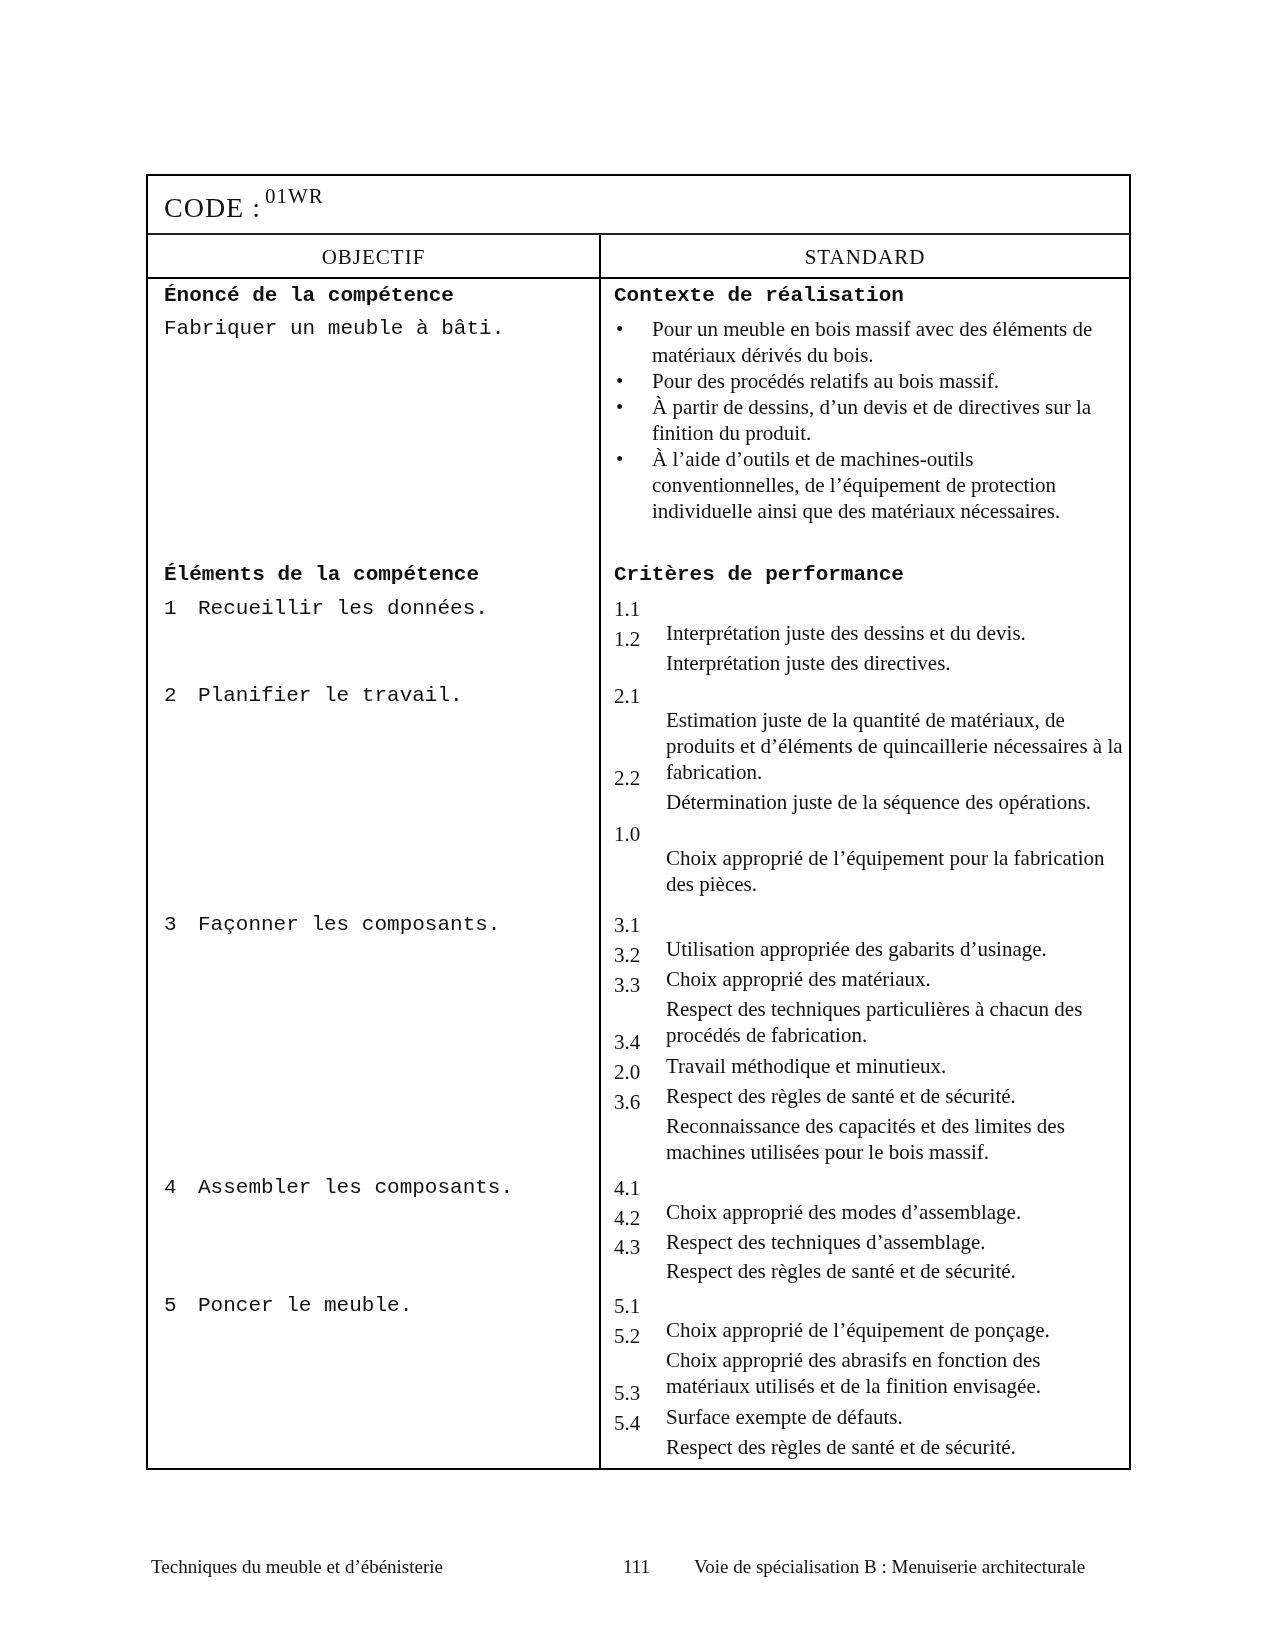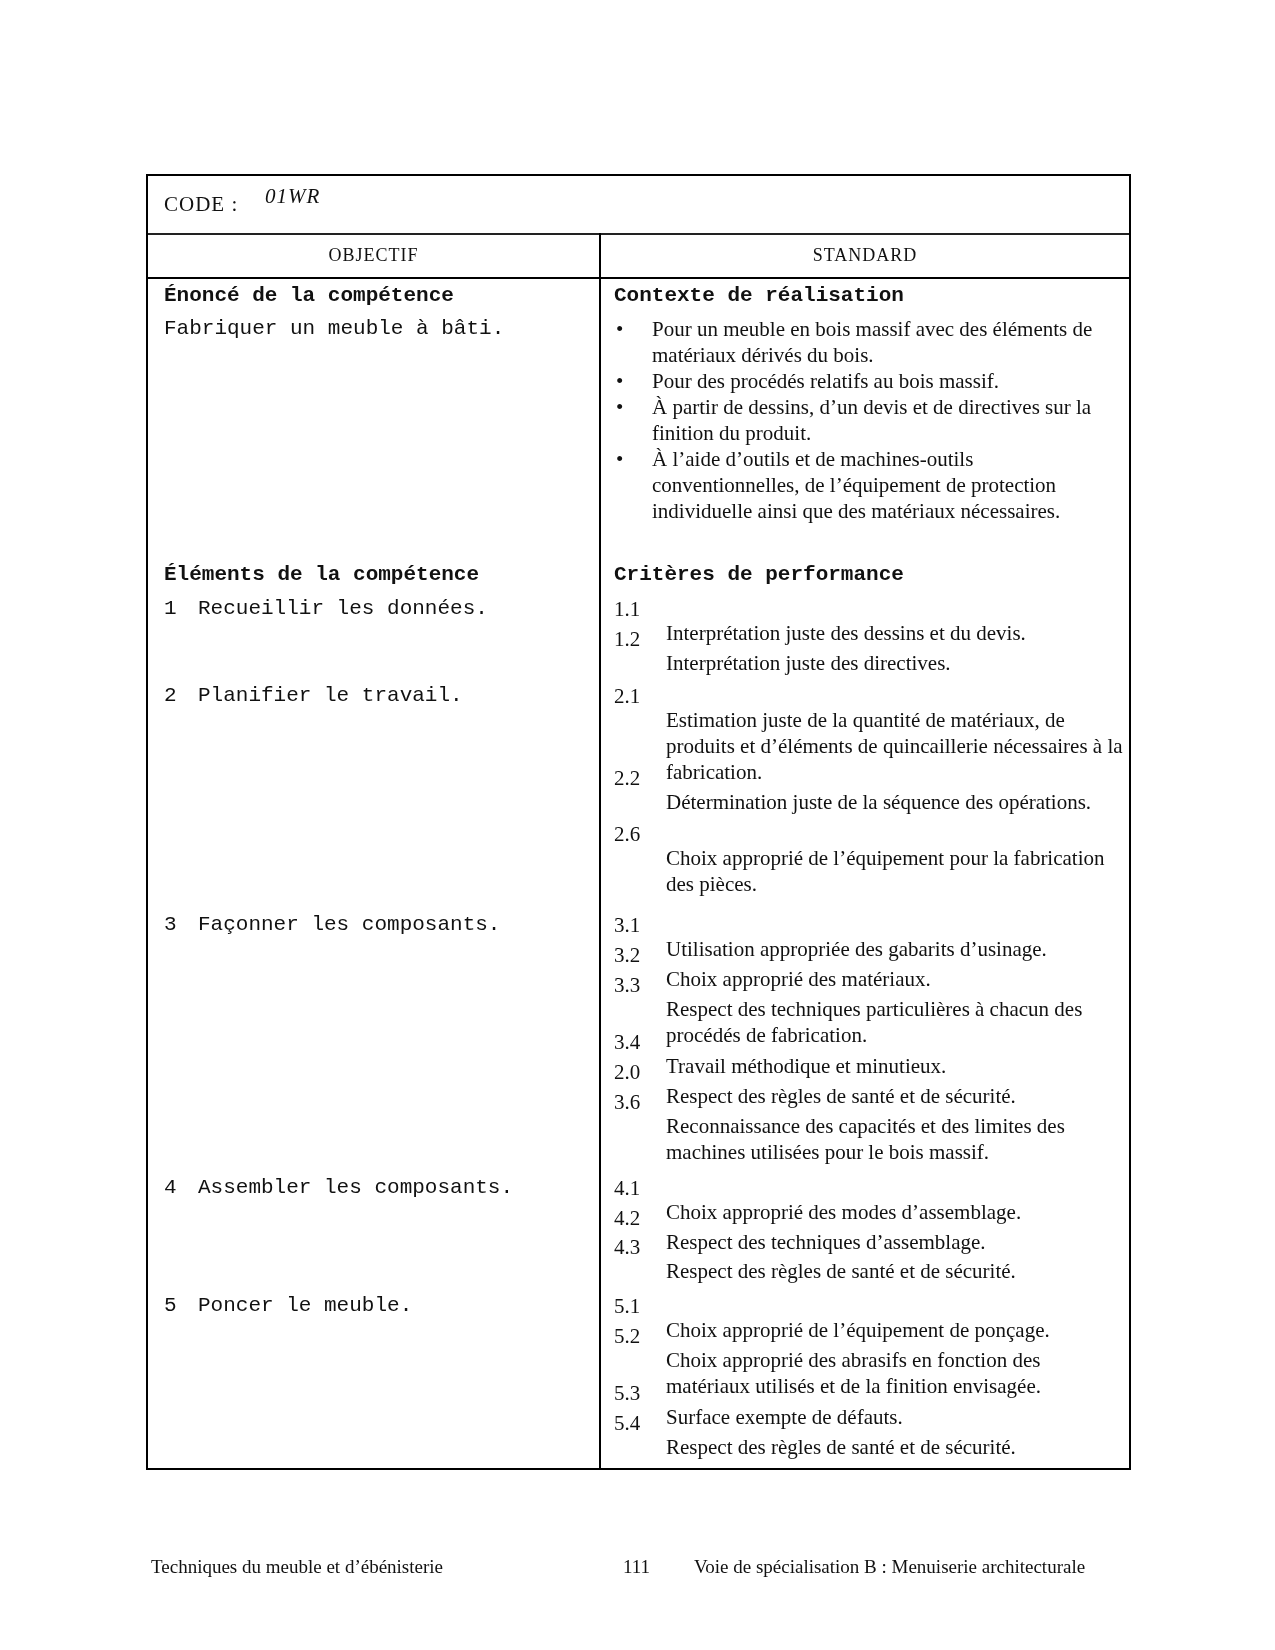--- a/index.html
+++ b/index.html
@@ -8,31 +8,31 @@
     font-family: "Liberation Serif", "DejaVu Serif", serif; color: #111;
   }
   .table {
     position: absolute; left: 146px; top: 174px; width: 985px; height: 1296px;
     border: 2px solid #000; box-sizing: border-box;
   }
   .code-row {
     position: absolute; left: 0; top: 0; right: 0; height: 57px;
     border-bottom: 2px solid #222;
   }
-  .code-label { position: absolute; left: 16px; top: 16px; font-size: 21px; letter-spacing: 1px; }
-  .code-value { position: absolute; left: 117px; top: 8px; font-size: 21px; letter-spacing: 1px; font-style: italic; }
+  .code-label { position: absolute; left: 16px; top: 16px; font-size: 28px; letter-spacing: 1px; }
+  .code-value { position: absolute; left: 117px; top: 8px; font-size: 21px; letter-spacing: 1px; }
   .divider {
     position: absolute; left: 451px; top: 57px; bottom: 0; width: 2px; background: #000;
   }
   .head-row {
     position: absolute; left: 0; right: 0; top: 57px; height: 44px;
     border-bottom: 2px solid #000;
   }
   .head-cell {
-    position: absolute; top: 12px; font-size: 18px; letter-spacing: 1px; text-align: center;
+    position: absolute; top: 12px; font-size: 21px; letter-spacing: 1px; text-align: center;
   }
   .head-left { left: 0; width: 451px; }
   .head-right { left: 453px; right: 0; }
   .abs { position: absolute; font-size: 21px; line-height: 26px; font-family: Liberation Mono, monospace; }
   .bold { font-weight: bold; }
   .left-col { left: 16px; width: 420px; }
   .right-col { left: 466px; width: 505px; }
   .item-num { position: absolute; left: 0; }
   .item-text { position: absolute; left: 34px; width: 390px; }
   .crit { position: absolute; left: 466px; width: 505px; font-size: 21px; line-height: 26px; }
@@ -101,21 +101,21 @@
     </div>
   <div class="crit" style="top:507px">
       <span class="n">2.1</span>
       <span class="t">Estimation juste de la quantité de matériaux, de produits et d’éléments de quincaillerie nécessaires à la fabrication.</span>
     </div>
   <div class="crit" style="top:589px">
       <span class="n">2.2</span>
       <span class="t">Détermination juste de la séquence des opérations.</span>
     </div>
   <div class="crit" style="top:645px">
-      <span class="n">2.6</span>
+      <span class="n">1.0</span>
       <span class="t">Choix approprié de l’équipement pour la fabrication des pièces.</span>
     </div>
   <div class="crit" style="top:736px">
       <span class="n">3.1</span>
       <span class="t">Utilisation appropriée des gabarits d’usinage.</span>
     </div>
   <div class="crit" style="top:766px">
       <span class="n">3.2</span>
       <span class="t">Choix approprié des matériaux.</span>
     </div>

